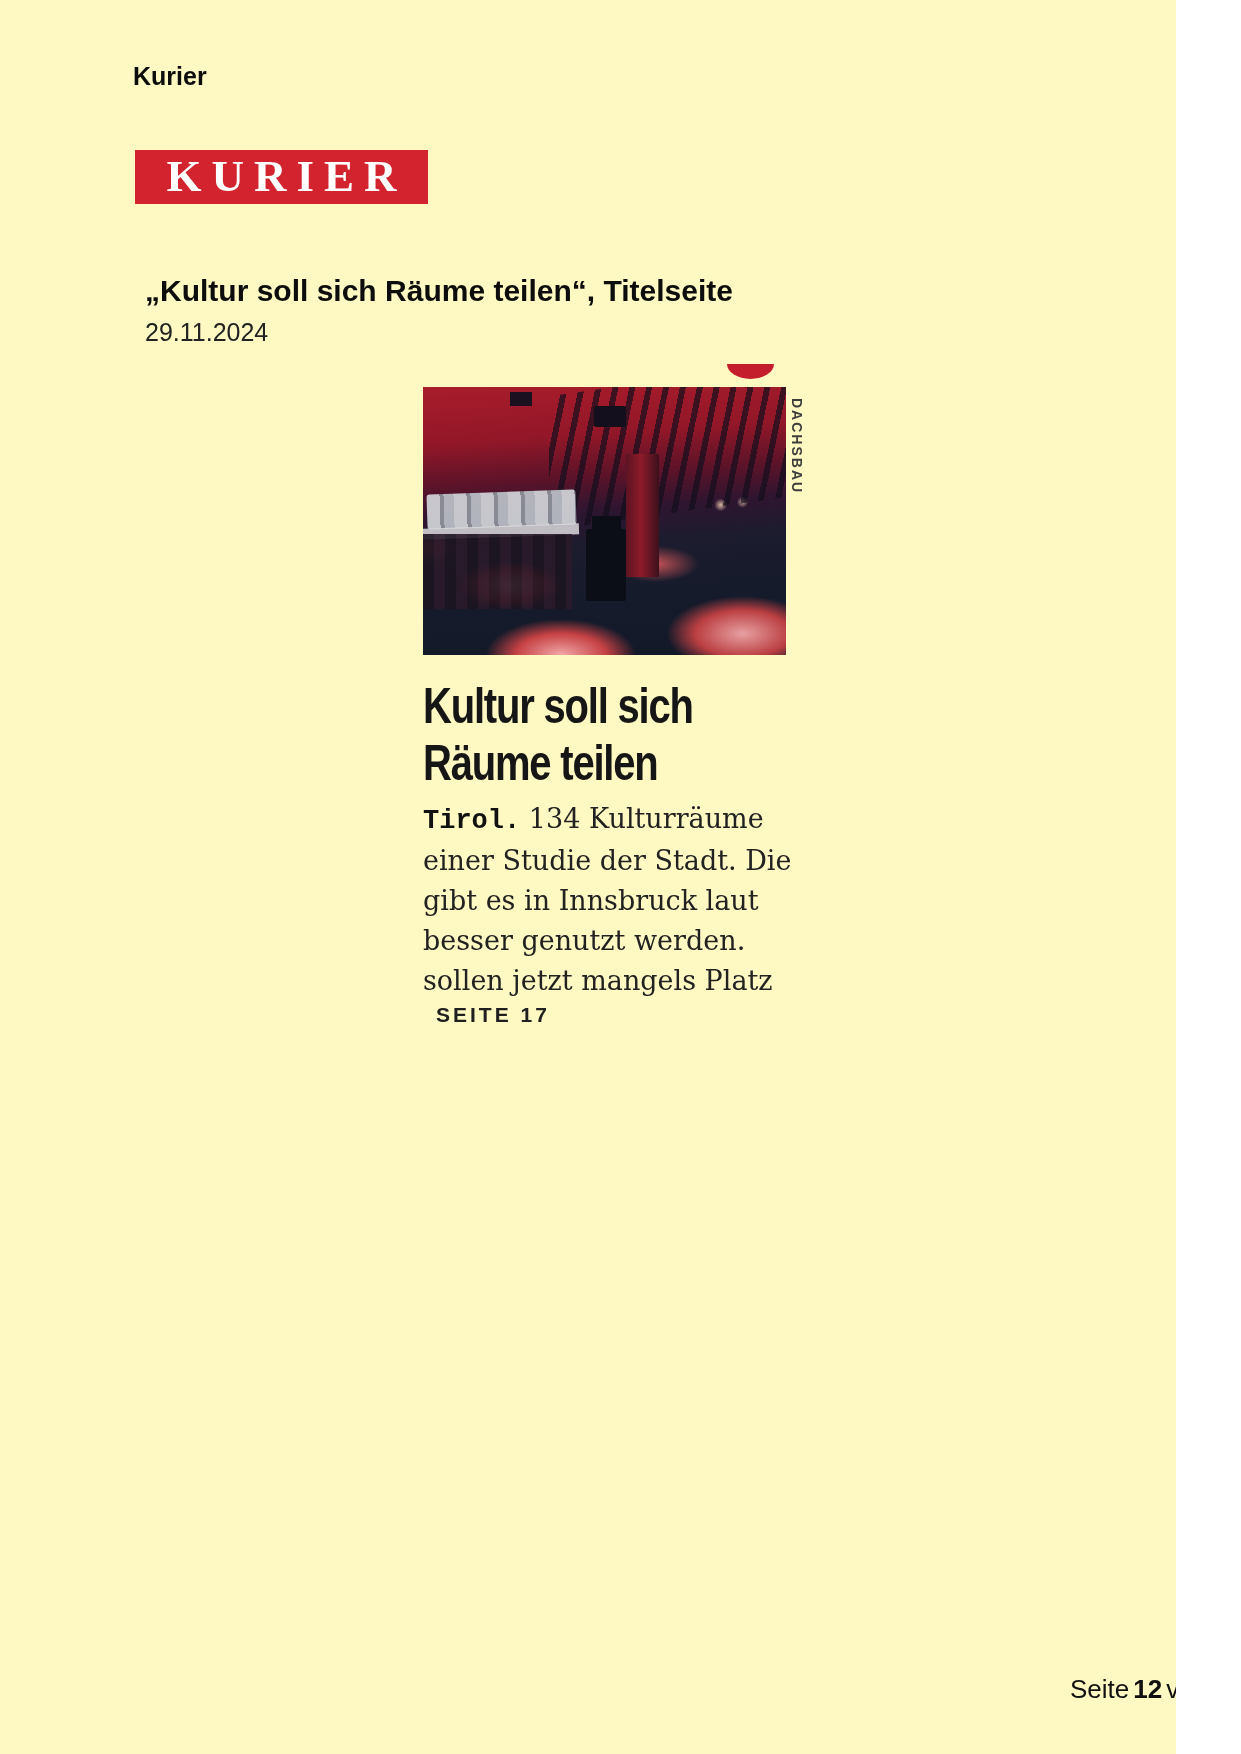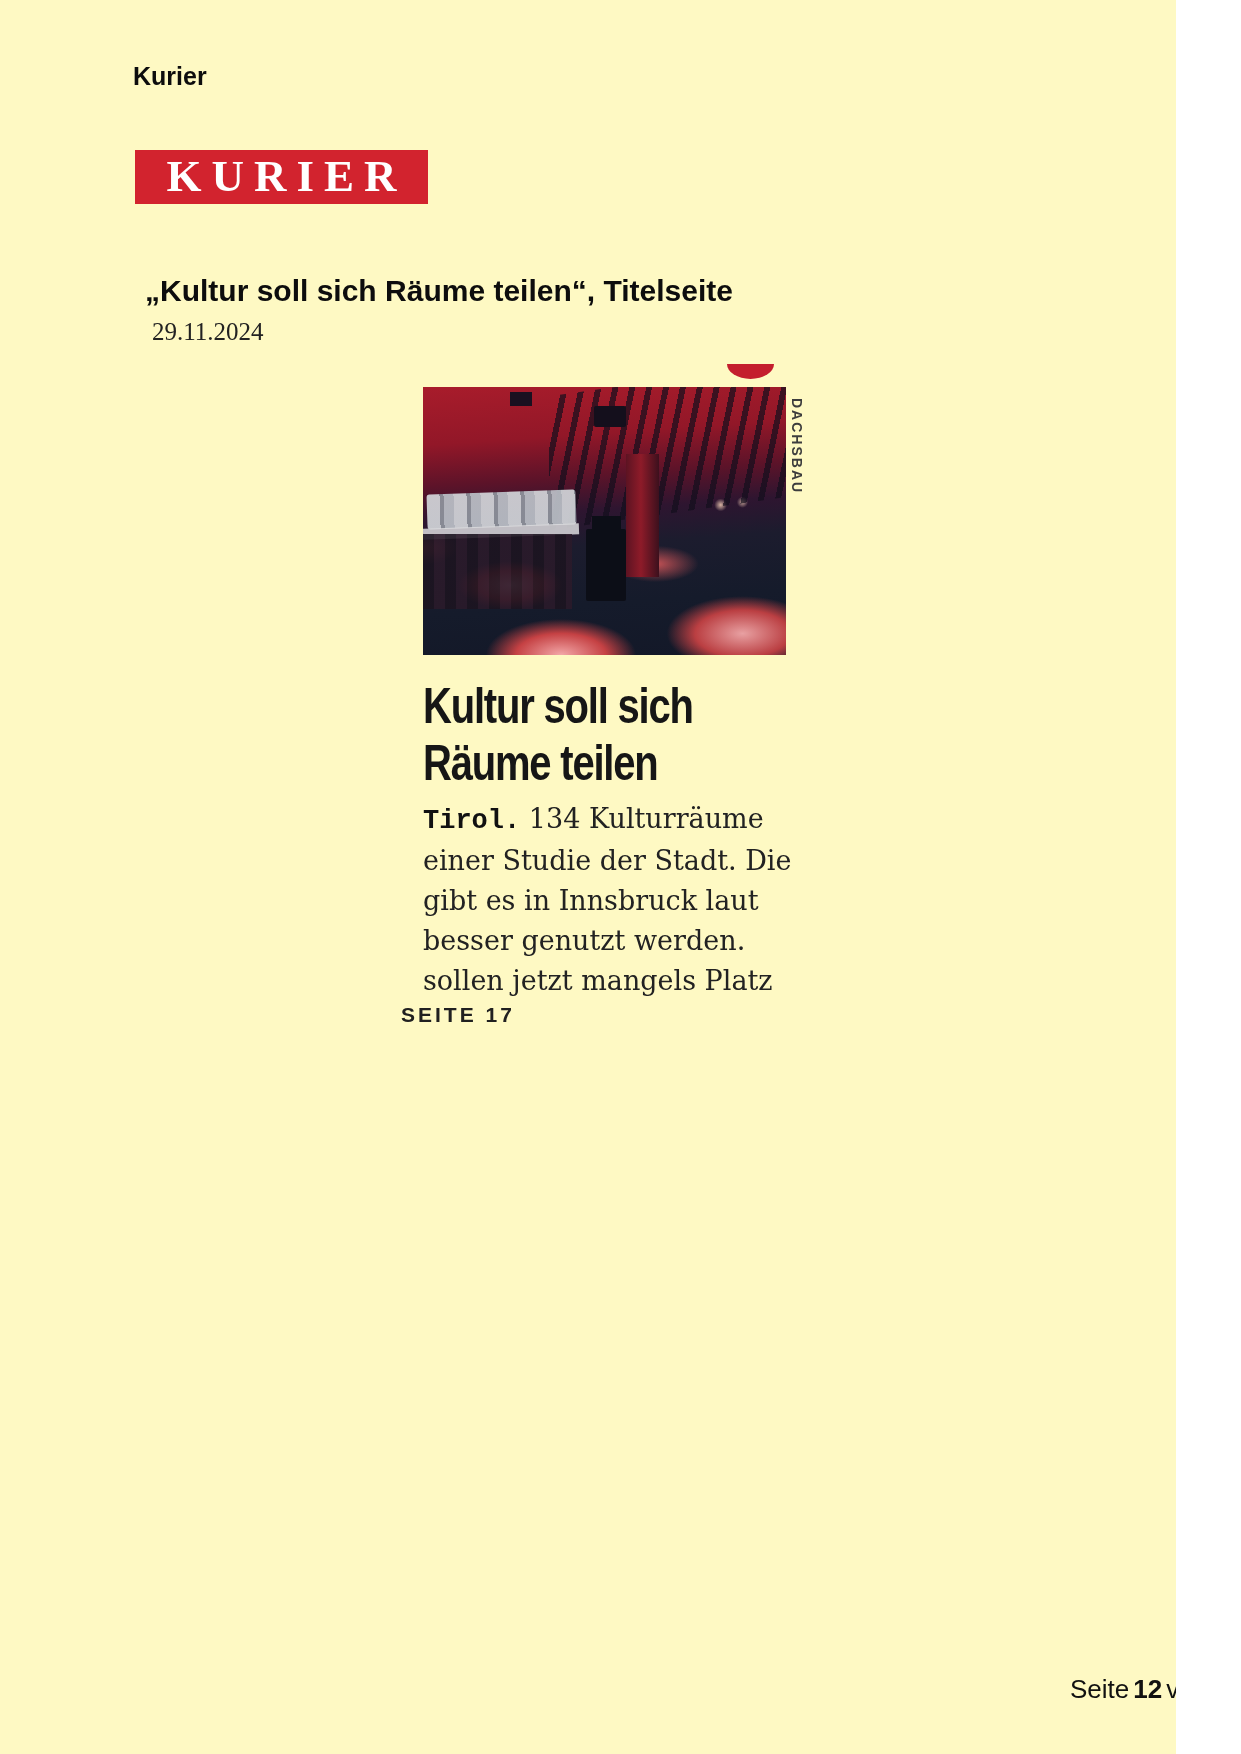--- a/index.html
+++ b/index.html
@@ -7,21 +7,21 @@
         font-family:"Liberation Sans",sans-serif;color:#111;}
 
   .source-label{position:absolute;left:133px;top:62px;font-size:25px;font-weight:bold;color:#0d0d0d;}
 
   .logo-box{position:absolute;left:135px;top:150px;width:293px;height:54px;
             background:var(--logo-red,#d2232e);display:flex;align-items:center;justify-content:center;}
   .logo-text{font-family:"Liberation Serif","DejaVu Serif",serif;color:#ffffff;font-size:45px;
              font-weight:600;letter-spacing:10px;padding-left:10px;line-height:1;margin-top:-2px;}
 
   .article-heading{position:absolute;left:145px;top:274px;font-size:30px;font-weight:bold;color:#0d0d0d;white-space:nowrap;}
-  .article-date{position:absolute;left:152px;top:318px;font-size:25px;color:#222;font-family:Liberation Serif, serif;}
+  .article-date{position:absolute;left:145px;top:318px;font-size:25px;color:#222;}
 
   .masthead-arc{position:absolute;left:727px;top:364px;width:47px;height:15px;
                 background:var(--masthead-red,#c41e2d);
                 border-radius:0 0 50% 50% / 0 0 100% 100%;}
 
   
   .photo{position:absolute;left:423px;top:387px;width:363px;height:268px;overflow:hidden;
     background:
       radial-gradient(circle 8px at 82% 44%, rgba(225,190,170,.95), rgba(225,190,170,0) 80%),
       radial-gradient(circle 7px at 88% 43%, rgba(210,175,160,.9), rgba(210,175,160,0) 80%),
@@ -53,21 +53,21 @@
   .headline{position:absolute;left:423px;width:420px;font-weight:bold;color:#161616;
       font-size:50px;line-height:56px;letter-spacing:-1.5px;transform:scaleX(.8);transform-origin:left top;white-space:nowrap;}
   .headline.l1{top:678px;}
   .headline.l2{top:735px;}
 
   .body-text{position:absolute;left:423px;top:799px;width:400px;
       font-family:"DejaVu Serif","Liberation Serif",serif;font-size:27px;line-height:40px;color:#222;}
   .body-line{white-space:nowrap;}
   .body-lead{font-family:Liberation Mono, monospace;font-weight:bold;color:#111;}
 
-  .page-ref{position:absolute;left:401px;top:1003px;font-size:21px;font-weight:bold;letter-spacing:3px;color:#202020;}
+  .page-ref{position:absolute;left:436px;top:1003px;font-size:21px;font-weight:bold;letter-spacing:3px;color:#202020;}
 
   .footer{position:absolute;left:0;top:1655px;width:1241px;text-align:right;font-size:26px;color:#111;margin-top:19px;}
   .footer b{font-weight:bold;}
   .footer span{padding:0 4px;}
 </style>
 </head>
 <body>
 
 <div class="page" style="--logo-red: #d2232e; --masthead-red: #c41e2d;">
 

